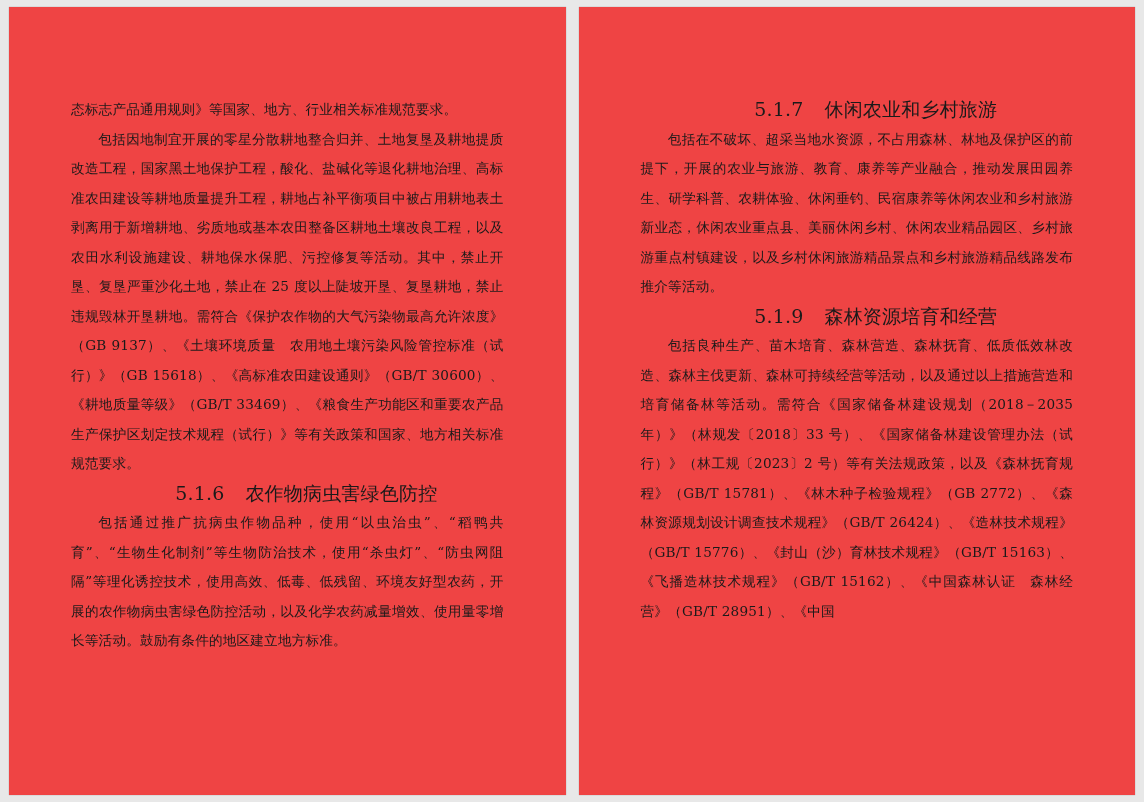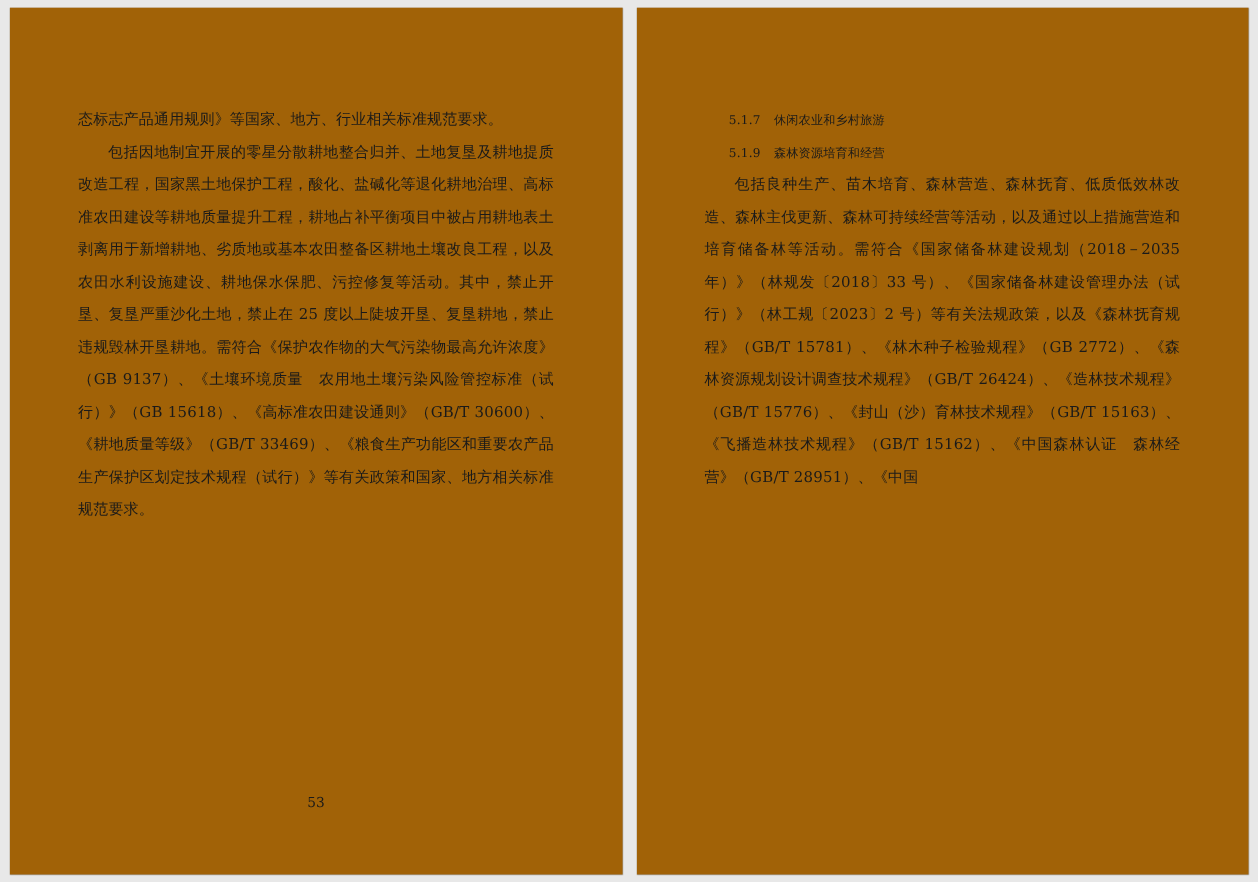--- a/index.html
+++ b/index.html
@@ -14,21 +14,21 @@
     overflow: hidden;
   }
   .viewer {
     display: flex;
     gap: 13px;
     padding: 7px 9px 0 9px;
     box-sizing: border-box;
     width: 1144px;
   }
   .page {
-    background: #a16207;
+    background: #ef4444;
     width: 595px;
     height: 788px;
     box-sizing: border-box;
     position: relative;
     box-shadow: 0 0 1px rgba(0,0,0,0.35);
     overflow: hidden;
   }
   .page-body {
     padding: 88px 62px 0 62px;
     box-sizing: border-box;
@@ -39,26 +39,27 @@
     color: #1a1a1a;
     text-align: justify;
     text-justify: inter-ideograph;
     margin: 0;
     letter-spacing: 0.2px;
   }
   .para.indent {
     text-indent: 2em;
   }
   .heading {
-    font-size: 11px;
+    font-size: 19px;
     line-height: 29.5px;
     color: #1a1a1a;
     margin: 0;
     text-indent: 2em;
     letter-spacing: 0.2px;
+    text-align: center;
   }
   .heading .num {
     margin-right: 1.1em;
   }
   .page-number {
     position: absolute;
     bottom: 58px;
     left: 0;
     right: 0;
     text-align: center;
@@ -69,25 +70,27 @@
 </style>
 </head>
 <body>
 
 <div class="viewer">
 
   <div class="page">
     <div class="page-body">
       <p class="para">态标志产品通用规则》等国家、地方、行业相关标准规范要求。</p>
       <p class="para indent">包括因地制宜开展的零星分散耕地整合归并、土地复垦及耕地提质改造工程，国家黑土地保护工程，酸化、盐碱化等退化耕地治理、高标准农田建设等耕地质量提升工程，耕地占补平衡项目中被占用耕地表土剥离用于新增耕地、劣质地或基本农田整备区耕地土壤改良工程，以及农田水利设施建设、耕地保水保肥、污控修复等活动。其中，禁止开垦、复垦严重沙化土地，禁止在 25 度以上陡坡开垦、复垦耕地，禁止违规毁林开垦耕地。需符合《保护农作物的大气污染物最高允许浓度》（GB 9137）、《土壤环境质量　农用地土壤污染风险管控标准（试行）》（GB 15618）、《高标准农田建设通则》（GB/T 30600）、《耕地质量等级》（GB/T 33469）、《粮食生产功能区和重要农产品生产保护区划定技术规程（试行）》等有关政策和国家、地方相关标准规范要求。</p>
+      <p class="heading"><span class="num">5.1.6</span><span>农作物病虫害绿色防控</span></p>
+      <p class="para indent">包括通过推广抗病虫作物品种，使用“以虫治虫”、“稻鸭共育”、“生物生化制剂”等生物防治技术，使用“杀虫灯”、“防虫网阻隔”等理化诱控技术，使用高效、低毒、低残留、环境友好型农药，开展的农作物病虫害绿色防控活动，以及化学农药减量增效、使用量零增长等活动。鼓励有条件的地区建立地方标准。</p>
     </div>
-    <div class="page-number">53</div>
   </div>
 
   <div class="page">
     <div class="page-body">
       <p class="heading"><span class="num">5.1.7</span><span>休闲农业和乡村旅游</span></p>
+      <p class="para indent">包括在不破坏、超采当地水资源，不占用森林、林地及保护区的前提下，开展的农业与旅游、教育、康养等产业融合，推动发展田园养生、研学科普、农耕体验、休闲垂钓、民宿康养等休闲农业和乡村旅游新业态，休闲农业重点县、美丽休闲乡村、休闲农业精品园区、乡村旅游重点村镇建设，以及乡村休闲旅游精品景点和乡村旅游精品线路发布推介等活动。</p>
       <p class="heading"><span class="num">5.1.9</span><span>森林资源培育和经营</span></p>
       <p class="para indent">包括良种生产、苗木培育、森林营造、森林抚育、低质低效林改造、森林主伐更新、森林可持续经营等活动，以及通过以上措施营造和培育储备林等活动。需符合《国家储备林建设规划（2018－2035 年）》（林规发〔2018〕33 号）、《国家储备林建设管理办法（试行）》（林工规〔2023〕2 号）等有关法规政策，以及《森林抚育规程》（GB/T 15781）、《林木种子检验规程》（GB 2772）、《森林资源规划设计调查技术规程》（GB/T 26424）、《造林技术规程》（GB/T 15776）、《封山（沙）育林技术规程》（GB/T 15163）、《飞播造林技术规程》（GB/T 15162）、《中国森林认证　森林经营》（GB/T 28951）、《中国</p>
     </div>
   </div>
 
 </div>
 
 </body></html>

